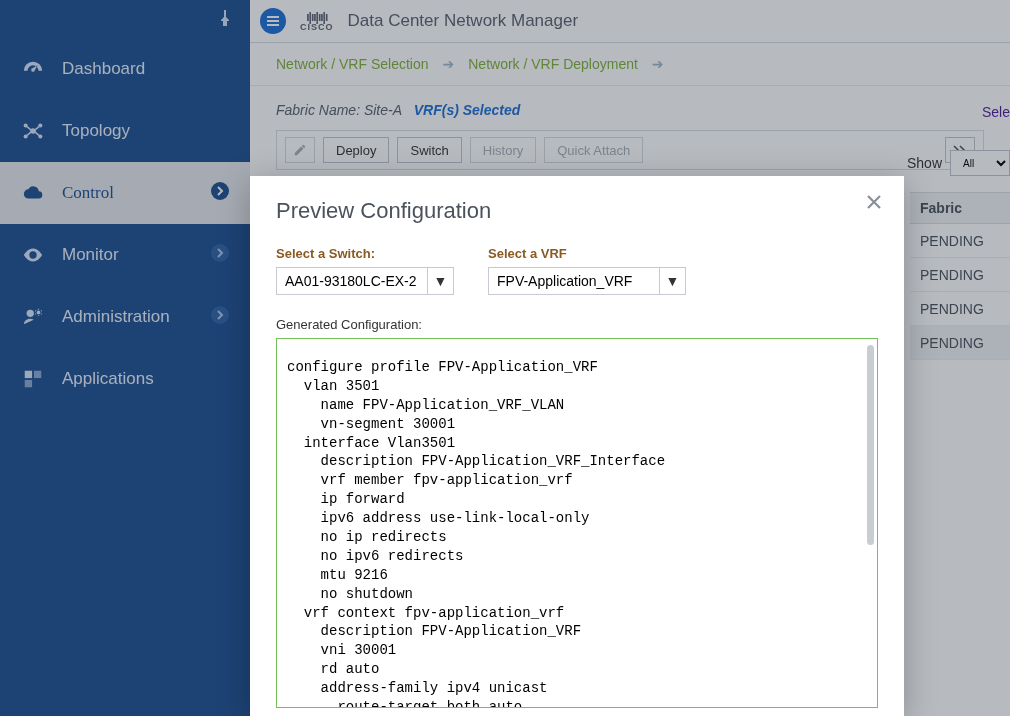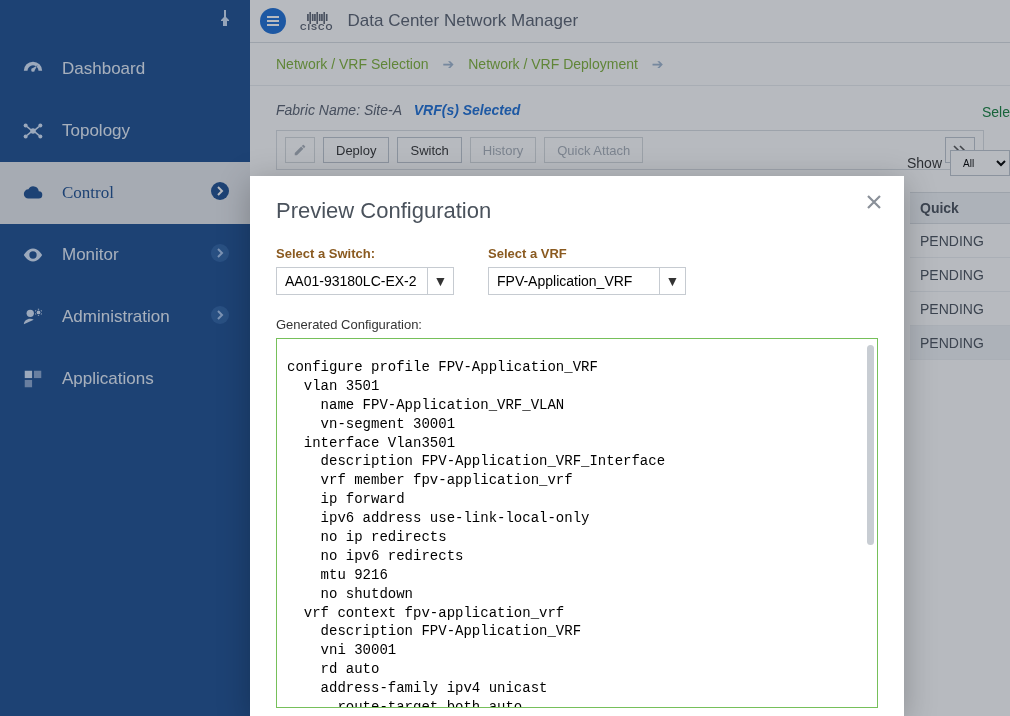--- a/index.html
+++ b/index.html
@@ -27,21 +27,21 @@
   .menu-circle span, .menu-circle span::before, .menu-circle span::after { display:block; width:12px; height:2px; background:#fff; position:relative; content:""; }
   .menu-circle span::before { position:absolute; top:-4px; }
   .menu-circle span::after { position:absolute; top:4px; }
   .cisco { font-size:9px; letter-spacing:1px; font-weight:bold; margin-right:14px; text-align:center; line-height:1; }
   .cisco .bars { letter-spacing:-1px; font-size:12px; }
   .breadcrumbs { height:43px; display:flex; align-items:center; padding-left:26px; color:#7fb239; font-size:14px; border-bottom:1px solid #e9ecef; }
   .breadcrumbs .sep { margin:0 14px; color:#9fb6cf; }
   .breadcrumbs .bc-chev { margin-left:14px; color:#9fb6cf; }
   .subhead { padding:16px 26px 8px; font-style:italic; color:#5a6270; }
   .subhead .vrfsel { color:#1d6fd6; font-weight:bold; font-style:italic; margin-left:0; }
-  .sele { position:absolute; right:0; top:104px; font-size:14px; color:#15803d; }
+  .sele { position:absolute; right:0; top:104px; font-size:14px; color:#4c1d95; }
   .toolbar { margin:4px 26px 0; border:1px solid #d9dde2; height:40px; display:flex; align-items:center; padding:0 8px; gap:8px; position:relative; }
   .tbtn { border:1px solid #bfc6ce; background:#fff; height:26px; padding:0 12px; font-size:13px; color:#333; cursor:pointer; font-weight:normal; }
   .tbtn.disabled { color:#a9b0b9; border-color:#d6dade; cursor:default; font-weight:normal; }
   .tbtn.icononly { width:30px; padding:0; display:flex; align-items:center; justify-content:center; }
   .toolbar .expand { margin-left:auto; }
   .show-group { position:absolute; right:0; top:150px; display:flex; align-items:center; gap:8px; font-size:14px; }
   .show-group select { height:26px; border:1px solid #bfc6ce; padding:0 18px 0 8px; font-size:10px; background:#fff; }
   .th-status { position:absolute; right:0; top:192px; width:100px; height:32px; background:#f1f3f6; border-top:1px solid #d9dde2; border-bottom:1px solid #d9dde2; display:flex; align-items:center; padding-left:10px; font-weight:bold; color:#4a525c; }
   .rowcell { position:absolute; right:0; width:100px; height:34px; border-bottom:1px solid #eceff2; display:flex; align-items:center; padding-left:10px; font-size:14px; color:#4a525c; }
 
@@ -201,21 +201,21 @@
     </button>
   </div>
 
   <div class="show-group">
     <span>Show</span>
     <select>
       <option>All</option>
     </select>
   </div>
 
-  <div class="th-status">Quick</div>
+  <div class="th-status">Fabric</div>
   <div class="rowcell" style="top:224px">PENDING</div>
   <div class="rowcell" style="top:258px">PENDING</div>
   <div class="rowcell" style="top:292px">PENDING</div>
   <div class="rowcell" style="top:326px;background:#f1f3f6">PENDING</div>
 </div>
 
 <div class="dim"></div>
 
 <div class="modal">
   <h2>Preview Configuration</h2>

